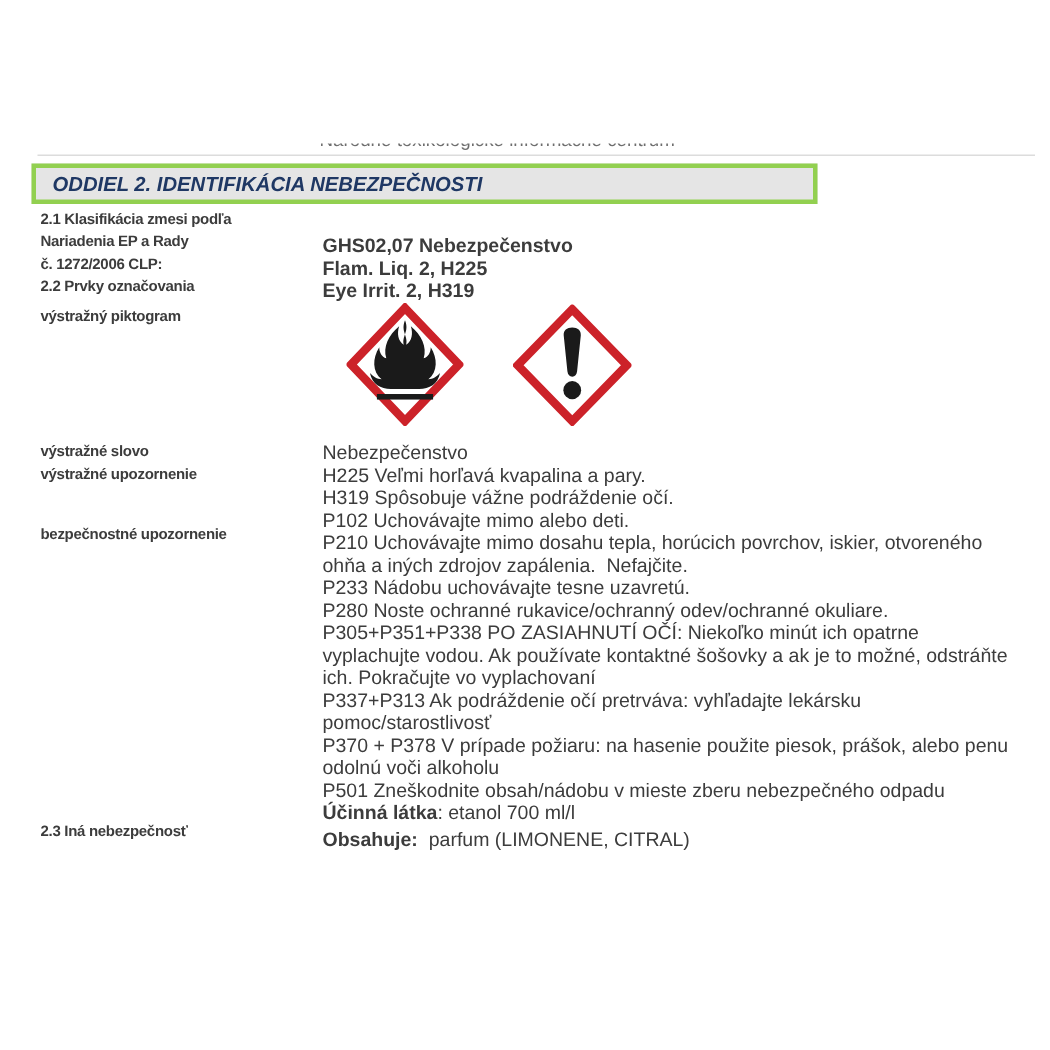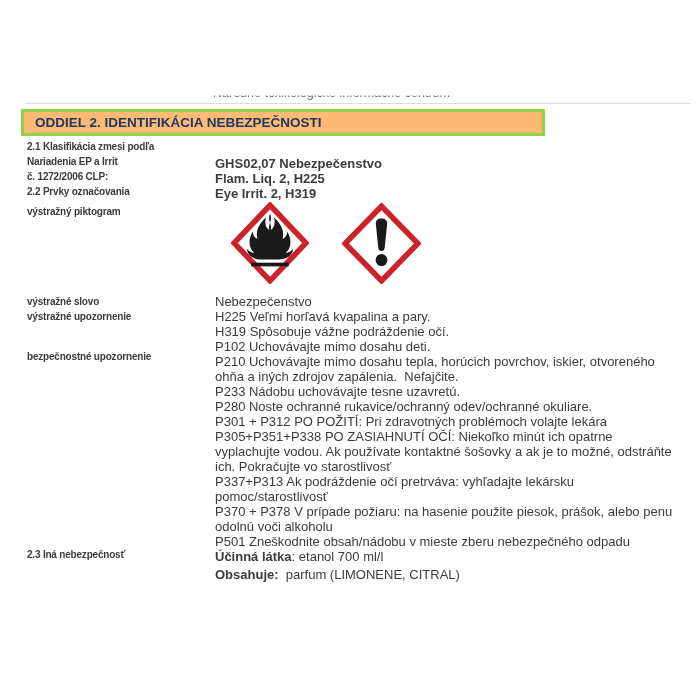--- a/index.html
+++ b/index.html
@@ -10,22 +10,22 @@
   
   .clipped-top {
     position:absolute; left:213px; top:86px; font-size:12.5px; line-height:15px;
     color:#6e6e6e; white-space:nowrap; clip-path: inset(64% 0 0 0);
   }
   .hr-faint { position:absolute; left:25px; top:103px; width:665px; height:1px; background:#dcdcdc; }
 
   
   .sec-header {
     position:absolute; left:21px; top:109px; width:524px; height:27px;
-    border:3px solid #92D050; box-sizing:border-box; background:#fdba74;
-    display:flex; align-items:center;
+    border:3px solid #92D050; box-sizing:border-box; background:#e5e5e5;
+    display:flex; align-items:center;font-style:italic;
   }
   .sec-header span {
     font-weight:bold; font-size:13.5px; color:#1F3864; padding-left:11px; white-space:nowrap;
   }
 
   .ltop { position:absolute; left:27px; top:139px; line-height:15px; }
   .ltop div, .lbl { font-size:10px; font-weight:bold; letter-spacing:-0.2px; white-space:nowrap; color:#3c3c3c; }
   .ltop .picto-label { margin-top:5px; }
 
   .rtop { position:absolute; left:215px; top:156px; line-height:15px; }
@@ -48,21 +48,21 @@
 
   <div class="clipped-top">Národné toxikologické informačné centrum</div>
   <div class="hr-faint"></div>
 
   <div class="sec-header">
     <span>ODDIEL 2. IDENTIFIKÁCIA NEBEZPEČNOSTI</span>
   </div>
 
   <div class="ltop">
     <div>2.1 Klasifikácia zmesi podľa</div>
-    <div>Nariadenia EP a Irrit</div>
+    <div>Nariadenia EP a Rady</div>
     <div>č. 1272/2006 CLP:</div>
     <div>2.2 Prvky označovania</div>
     <div class="picto-label">výstražný piktogram</div>
   </div>
 
   <div class="rtop">
     <div>GHS02,07 Nebezpečenstvo</div>
     <div>Flam. Liq. 2, H225</div>
     <div>Eye Irrit. 2, H319</div>
   </div>
@@ -100,29 +100,28 @@
 
   <div class="lbl" style="top:294px;">výstražné slovo</div>
   <div class="lbl" style="top:309px;">výstražné upozornenie</div>
   <div class="lbl" style="top:349px;text-align:center;">bezpečnostné upozornenie</div>
   <div class="lbl" style="top:547px;">2.3 Iná nebezpečnosť</div>
 
   <div class="rcol">
     <div>Nebezpečenstvo</div>
     <div>H225 Veľmi horľavá kvapalina a pary.</div>
     <div>H319 Spôsobuje vážne podráždenie očí.</div>
-    <div>P102 Uchovávajte mimo dosahu deti.</div>
+    <div>P102 Uchovávajte mimo alebo deti.</div>
     <div>P210 Uchovávajte mimo dosahu tepla, horúcich povrchov, iskier, otvoreného</div>
     <div>ohňa a iných zdrojov zapálenia.  Nefajčite.</div>
     <div>P233 Nádobu uchovávajte tesne uzavretú.</div>
     <div>P280 Noste ochranné rukavice/ochranný odev/ochranné okuliare.</div>
-    <div>P301 + P312 PO POŽITÍ: Pri zdravotných problémoch volajte lekára</div>
     <div>P305+P351+P338 PO ZASIAHNUTÍ OČÍ: Niekoľko minút ich opatrne</div>
     <div>vyplachujte vodou. Ak používate kontaktné šošovky a ak je to možné, odstráňte</div>
-    <div>ich. Pokračujte vo starostlivosť</div>
+    <div>ich. Pokračujte vo vyplachovaní</div>
     <div>P337+P313 Ak podráždenie očí pretrváva: vyhľadajte lekársku</div>
     <div>pomoc/starostlivosť</div>
     <div>P370 + P378 V prípade požiaru: na hasenie použite piesok, prášok, alebo penu</div>
     <div>odolnú voči alkoholu</div>
     <div>P501 Zneškodnite obsah/nádobu v mieste zberu nebezpečného odpadu</div>
     <div><b>Účinná látka</b><span>: etanol 700 ml/l</span></div>
     <div class="contains-line"><b>Obsahuje:</b><span>  parfum (LIMONENE, CITRAL)</span></div>
   </div>
 
 </div>

